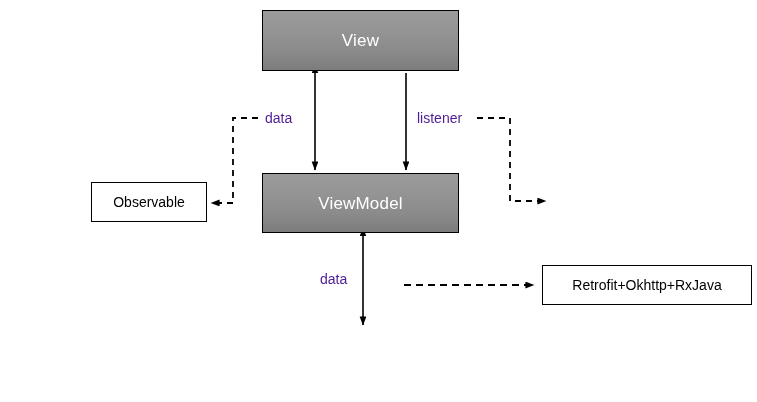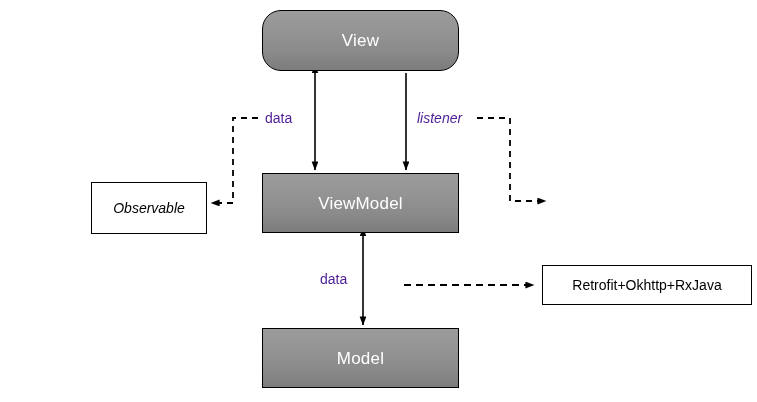--- a/index.html
+++ b/index.html
@@ -82,40 +82,37 @@
 
     <path d="M 258 118 L 233 118 L 233 203 L 211 203" fill="none" stroke="#000000" stroke-width="1.8" stroke-dasharray="6,5" marker-end="url(#arrowEnd)"></path>
 
     <path d="M 477 118 L 510 118 L 510 201 L 546 201" fill="none" stroke="#000000" stroke-width="1.8" stroke-dasharray="6,5" marker-end="url(#arrowEnd)"></path>
 
     <line x1="363" y1="236" x2="363" y2="325" stroke="#000000" stroke-width="1.6" marker-start="url(#arrowStart)" marker-end="url(#arrowEnd)"></line>
 
     <line x1="404" y1="285" x2="534" y2="285" stroke="#000000" stroke-width="1.8" stroke-dasharray="7,5" marker-end="url(#arrowEnd)"></line>
   </svg>
 
-  <div class="node node-core" style="left:262px; top:10px; width:197px; height:61px;border-radius:19px;">
+  <div class="node node-core" style="left:262px; top:10px; width:197px; height:61px;">
     <span class="node-label">View</span>
   </div>
 
   <div class="node node-core" style="left:262px; top:173px; width:197px; height:60px;">
     <span class="node-label">ViewModel</span>
   </div>
 
-  <div class="node node-core" style="left:262px; top:328px; width:197px; height:60px;">
-    <span class="node-label">Model</span>
-  </div>
 
-  <div class="node node-plain" style="left:91px; top:182px; width:116px; height:52px;font-style:italic;">
+  <div class="node node-plain" style="left:91px; top:182px; width:116px; height:40px;">
     <span class="node-label">Observable</span>
   </div>
 
 
   <div class="node node-plain" style="left:542px; top:265px; width:210px; height:40px;justify-content:center;">
     <span class="node-label">Retrofit+Okhttp+RxJava</span>
   </div>
 
   <div class="edge-label" style="left:263px; top:111px;">data</div>
 
-  <div class="edge-label" style="left:415px; top:111px;font-style:italic;">listener</div>
+  <div class="edge-label" style="left:415px; top:111px;">listener</div>
 
   <div class="edge-label" style="left:318px; top:272px;">data</div>
 
 </div>
 
 </body></html>

